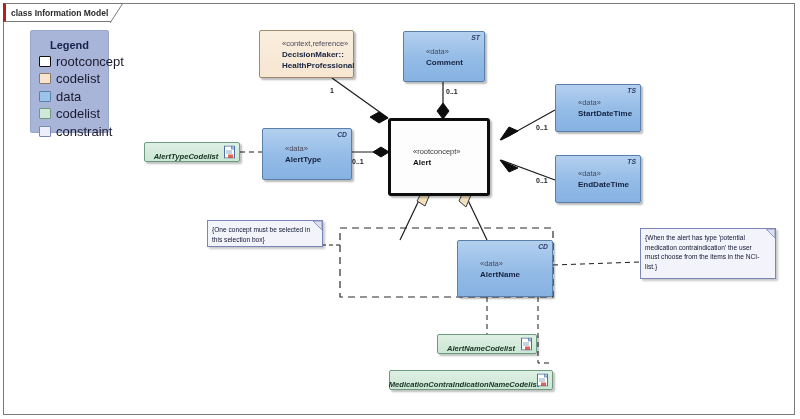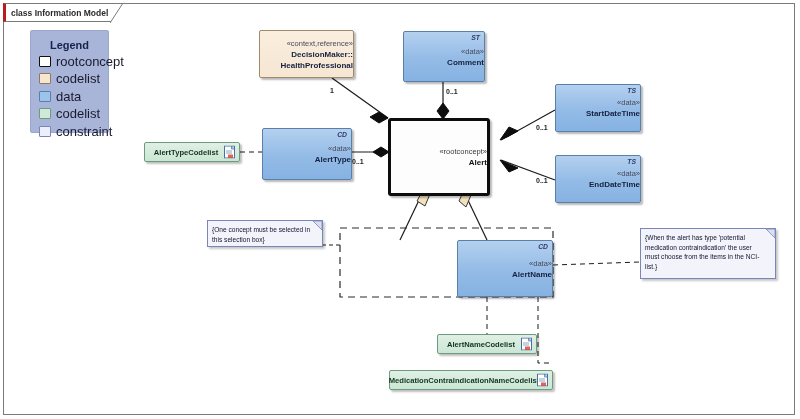--- a/index.html
+++ b/index.html
@@ -86,24 +86,25 @@
     margin-left: 5px;
     white-space: nowrap;
   }
   
   .cls {
     position: absolute;
     box-sizing: border-box;
     border-radius: 2px;
     display: flex;
     flex-direction: column;
-    align-items: flex-end;
+    align-items: flex-start;
     justify-content: center;
     text-align: center;
     box-shadow: 2px 2px 2px rgba(0,0,0,0.28);
+    padding-left: 22px;
   }
   .cls .stereo {
     font-size: 7.5px;
     color: #4a4a5a;
     line-height: 11px;
     white-space: nowrap;
   }
   .cls .cname {
     font-size: 8px;
     font-weight: bold;
@@ -135,23 +136,24 @@
   .root-cls .stereo { color: #3a3a3a; }
   .root-cls .cname { color: #111111; }
   
   .codelist {
     position: absolute;
     box-sizing: border-box;
     background: linear-gradient(180deg, #dff0e4 0%, #cbe6d4 100%);
     border: 1px solid #6e9a80;
     border-radius: 2px;
     display: flex;
-    align-items: center;
+    align-items: flex-end;
     justify-content: center;
     box-shadow: 2px 2px 2px rgba(0,0,0,0.25);
+    font-style: italic;
   }
   .codelist .cl-label {
     font-size: 7.6px;
     font-weight: bold;
     color: #14331f;
     white-space: nowrap;
   }
   .doc-icon {
     position: absolute;
     right: 4px; top: 50%;

